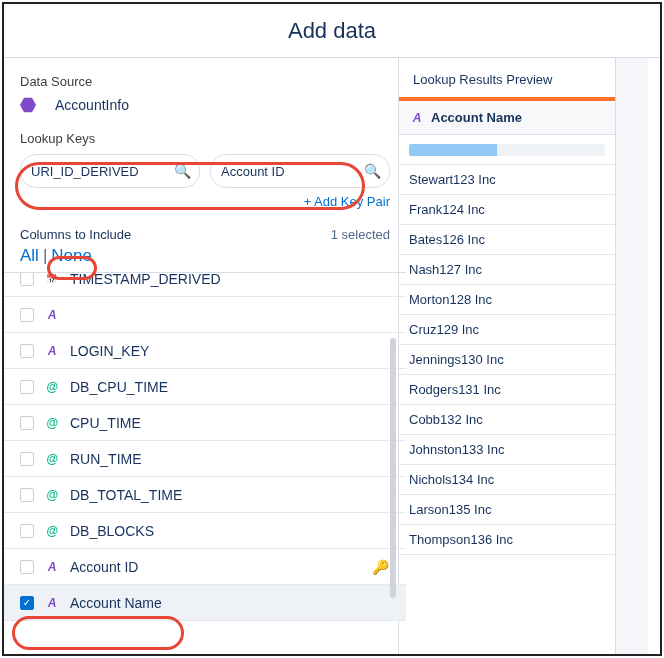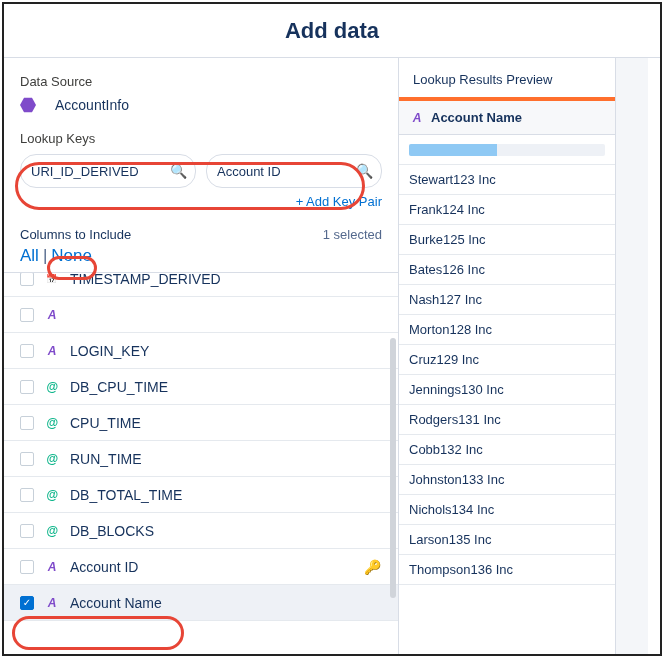--- a/index.html
+++ b/index.html
@@ -1,21 +1,21 @@
 <!DOCTYPE html>
 <html><head>
 <meta charset="utf-8">
 <style>
 *{box-sizing:border-box;margin:0;padding:0;font-family:-apple-system,BlinkMacSystemFont,"Segoe UI",Arial,sans-serif}
 body{background:#fff;width:664px;height:658px;overflow:hidden;color:#16325c}
 .frame{border:2px solid #222;width:660px;height:654px;margin:2px;position:relative;overflow:hidden}
 .titlebar{height:54px;border-bottom:1px solid #d8dde6;display:flex;align-items:center;justify-content:center}
-.title{font-size:22px;color:#16325c;font-weight:700}
+.title{font-size:22px;color:#16325c;font-weight:400}
 .content{display:flex;height:calc(100% - 54px)}
-.left{width:395px;border-right:1px solid #d8dde6;padding:16px 16px 0 16px;position:relative}
+.left{width:395px;border-right:1px solid #d8dde6;padding:16px 8px 0 16px;position:relative}
 .right{flex:1;display:flex}
 .label{font-size:13px;color:#3e3e3c;margin-bottom:8px}
 .ds-row{display:flex;align-items:center;gap:19px;margin-bottom:18px}
 .hexagon{width:16px;height:16px;background:#7f4bca;clip-path:polygon(25% 5%,75% 5%,100% 50%,75% 95%,25% 95%,0 50%)}
 .ds-name{font-size:14px;color:#16325c}
 .lookup-row{display:flex;gap:10px;margin-bottom:6px;position:relative}
 .input-wrap{position:relative;flex:1}
 .input{width:100%;height:34px;border:1px solid #d8dde6;border-radius:16px;padding:0 30px 0 10px;font-size:13px;color:#16325c}
 .search-icon{position:absolute;right:8px;top:9px;color:#9faab5;font-size:14px}
 .addkey{text-align:right;font-size:13px;color:#0070d2;margin-bottom:18px;cursor:pointer}
@@ -147,21 +147,20 @@
      <span>Account Name</span>
     </div>
     <div class="bar-cell">
      <div class="bar-bg">
               <div class="bar-fill"></div>
             </div>
     </div>
     <div class="preview-rows" id="preview-rows">
             <div class="prow">Stewart123 Inc</div>
             <div class="prow">Frank124 Inc</div>
-            <div class="prow">Burke125 Inc</div>
             <div class="prow">Bates126 Inc</div>
             <div class="prow">Nash127 Inc</div>
             <div class="prow">Morton128 Inc</div>
             <div class="prow">Cruz129 Inc</div>
             <div class="prow">Jennings130 Inc</div>
             <div class="prow">Rodgers131 Inc</div>
             <div class="prow">Cobb132 Inc</div>
             <div class="prow">Johnston133 Inc</div>
             <div class="prow">Nichols134 Inc</div>
             <div class="prow">Larson135 Inc</div>

